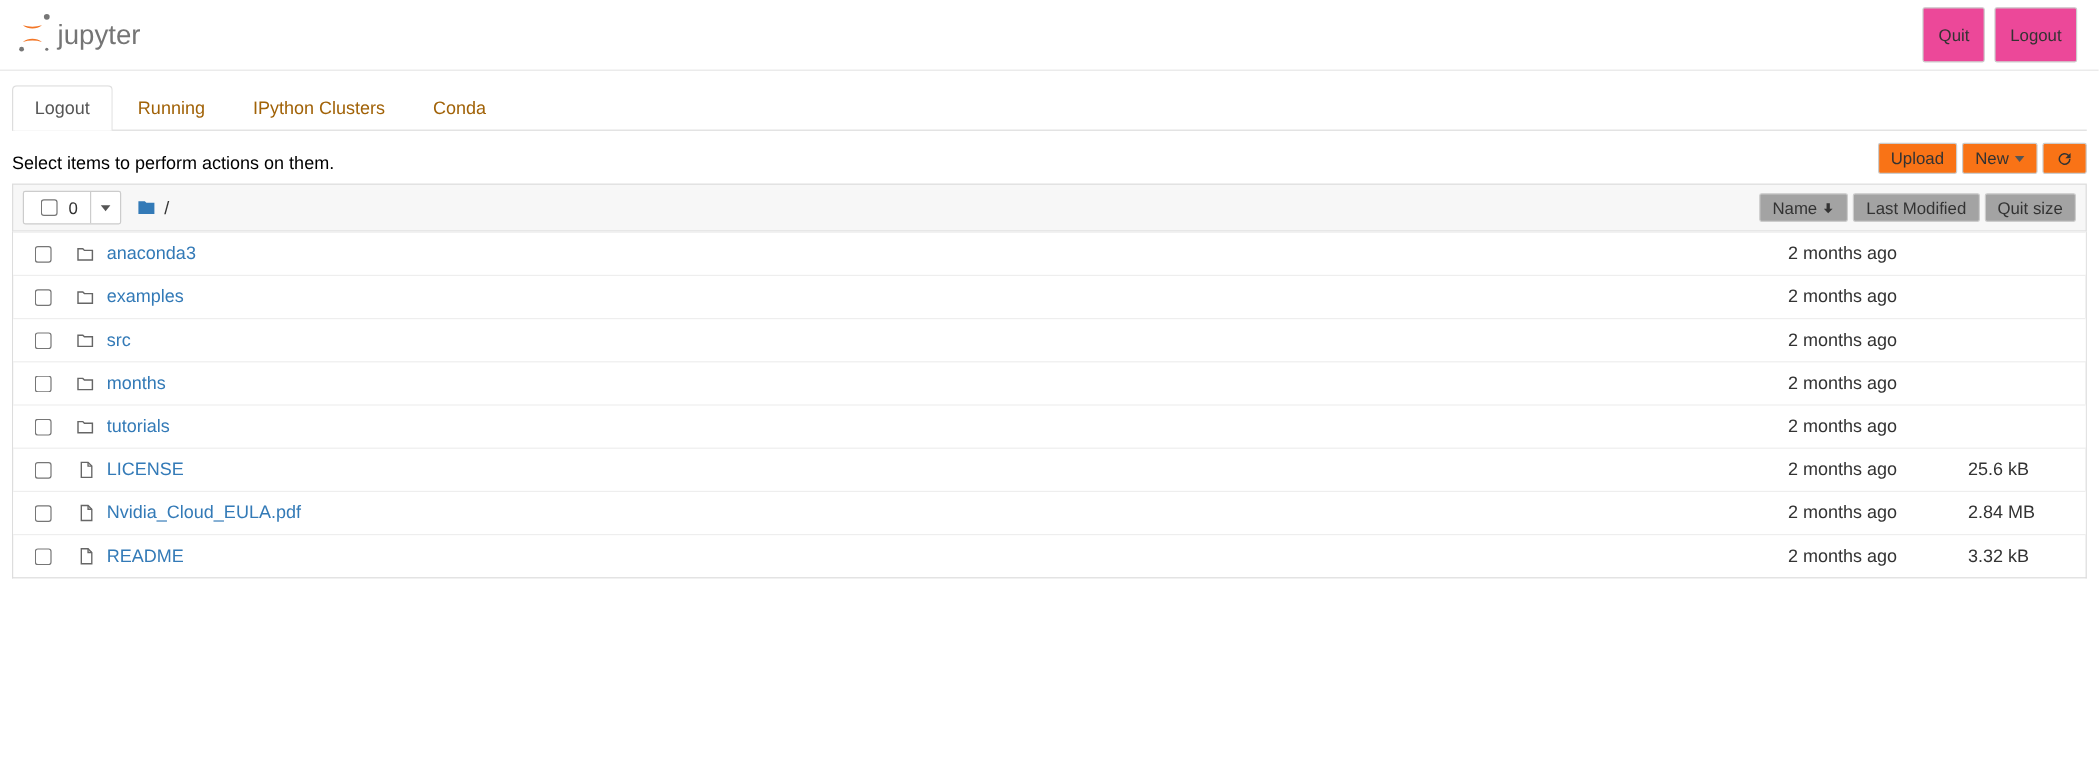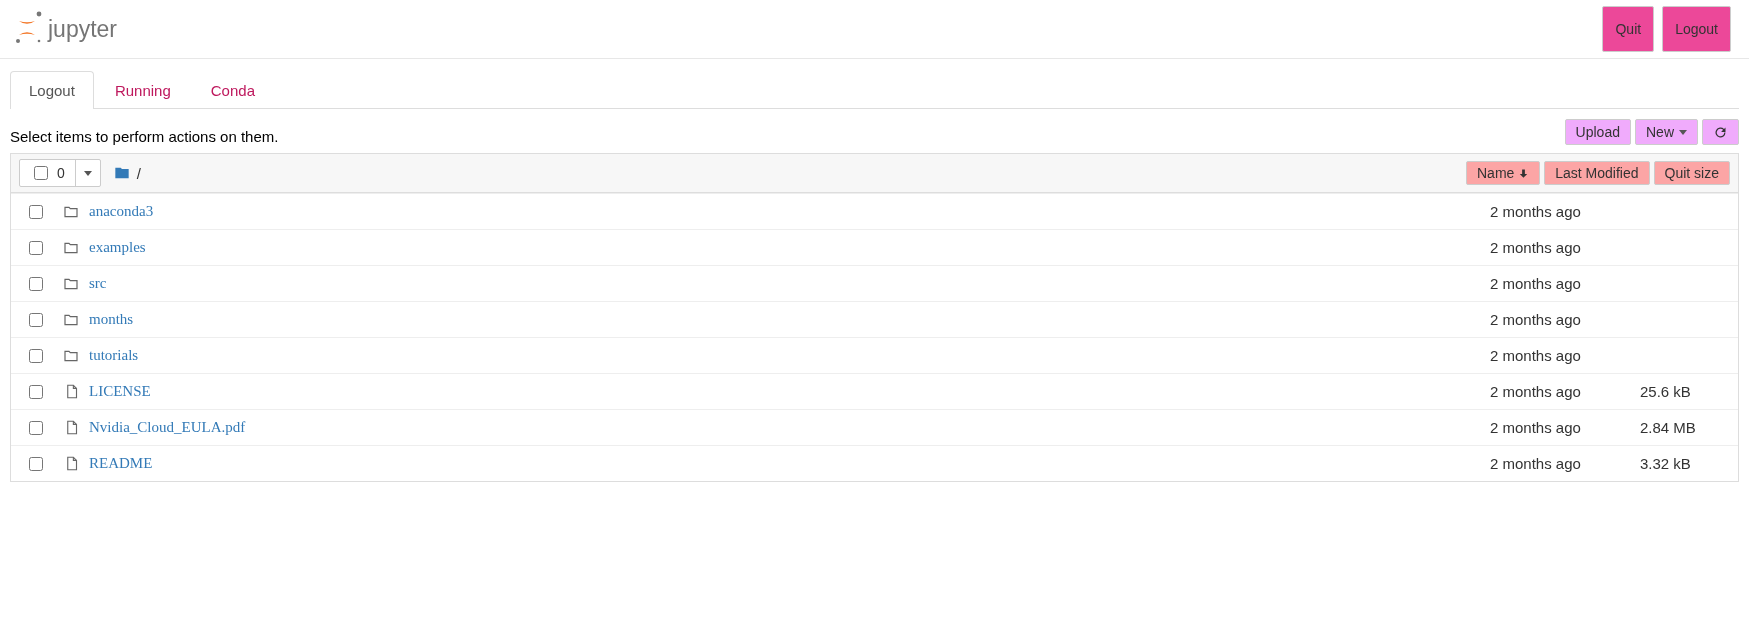--- a/index.html
+++ b/index.html
@@ -44,21 +44,21 @@
     padding: 0 10px;
     margin-top: 12px;
   }
   .tabs {
     display: flex;
     border-bottom: 1px solid #ddd;
   }
   .tab {
     padding: 10px 18px;
     font-size: 15px;
-    color: #be185d;
+    color: #a16207;
     cursor: pointer;
     border: 1px solid transparent;
     border-bottom: none;
     margin-bottom: -1px;
     margin-right: 2px;
   }
   .tab.active {
     color: #555;
     border-color: #ddd #ddd #fff;
     border-radius: 4px 4px 0 0;
@@ -70,21 +70,21 @@
     align-items: flex-end;
     padding: 10px 10px 8px 10px;
     font-size: 15px;
   }
   .action-row .hint {
     color: #000;
   }
   .action-buttons { display: flex; gap: 4px; }
   .btn-sm {
     border: 1px solid #ccc;
-    background: #f0abfc;
+    background: #f97316;
     border-radius: 2px;
     padding: 4px 10px;
     font-size: 14px;
     color: #333;
     cursor: pointer;
     display: inline-flex;
     align-items: center;
     gap: 5px;
   }
   .caret {
@@ -130,21 +130,21 @@
     font-size: 15px;
   }
   .folder-icon-blue svg { display: block; fill: #337ab7; }
   .header-btns-right {
     margin-left: auto;
     display: flex;
     gap: 4px;
   }
   .col-btn {
     border: 1px solid #ccc;
-    background: #fca5a5;
+    background: #a3a3a3;
     border-radius: 2px;
     padding: 3px 10px;
     font-size: 14px;
     color: #333;
     cursor: pointer;
   }
   .list {
     border: 1px solid #ddd;
     border-top: none;
   }
@@ -152,21 +152,21 @@
     display: flex;
     align-items: center;
     padding: 9px 8px;
     border-top: 1px solid #eee;
     font-size: 15px;
   }
   .row:nth-child(odd){ background:#fff; }
   .row input[type=checkbox]{ margin: 0 18px 0 10px; }
   .item-icon { width: 20px; display:flex; justify-content:center; margin-right: 8px;}
   .item-icon svg { display:block; }
-  .item-name { color: #337ab7; cursor: pointer; font-family: Liberation Serif, serif; }
+  .item-name { color: #337ab7; cursor: pointer; }
   .modified {
     margin-left: auto;
     width: 150px;
     text-align: left;
     color: #333;
   }
   .size {
     width: 90px;
     text-align: left;
     color: #333;
@@ -195,20 +195,21 @@
   <div class="header-buttons">
     <button class="btn">Quit</button>
     <button class="btn">Logout</button>
   </div>
 </div>
 
 <div class="tab-container">
   <div class="tabs" id="tabs">
       <div class="tab active">Logout</div>
       <div class="tab">Running</div>
+      <div class="tab">IPython Clusters</div>
       <div class="tab">Conda</div>
     </div>
 </div>
 
 <div class="action-row">
   <span class="hint">Select items to perform actions on them.</span>
   <div class="action-buttons">
     <button class="btn-sm">Upload</button>
     <button class="btn-sm">
       <span>New</span>

